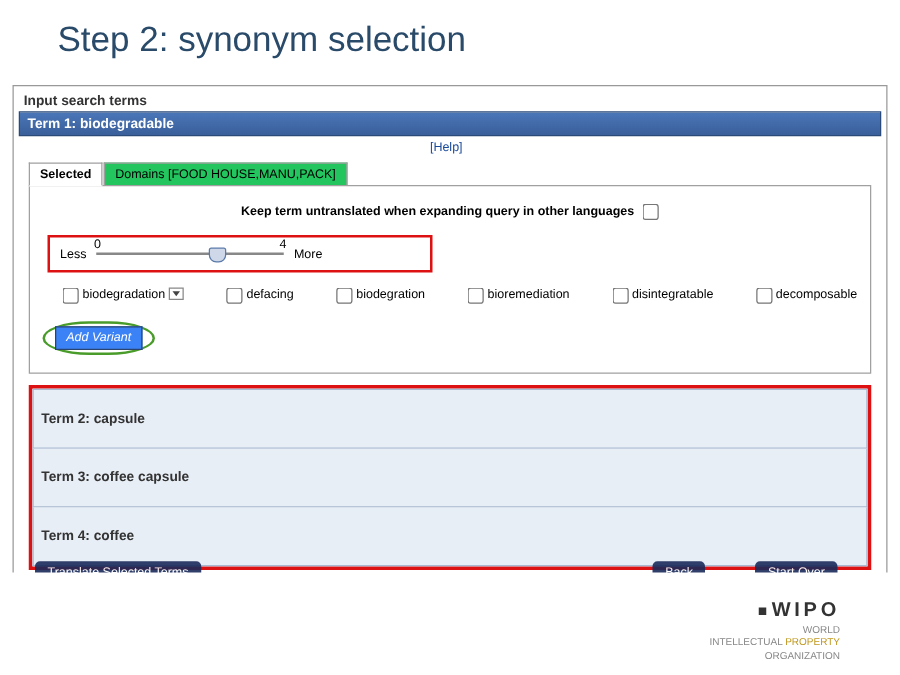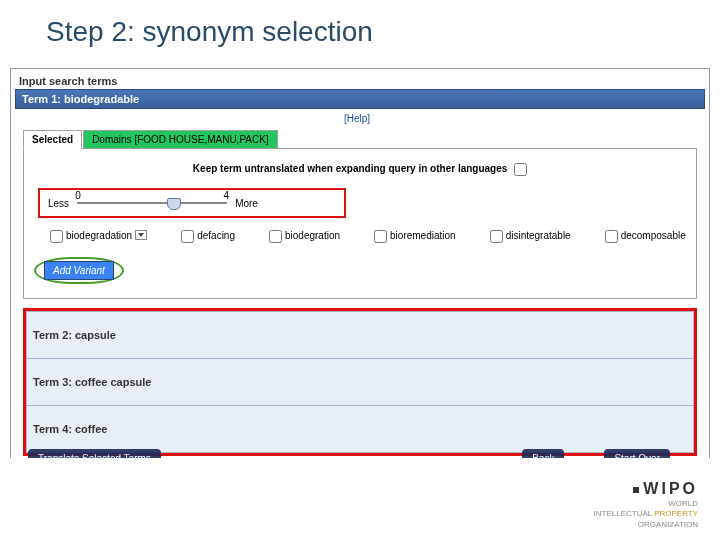--- a/index.html
+++ b/index.html
@@ -30,21 +30,21 @@
   .syn input[type=checkbox]{ }
   .dd { display:inline-block; width:12px; height:10px; border:1px solid #888; position:relative; }
   .dd::after{ content:""; position:absolute; top:2px; left:2px; width:0; height:0; border-left:3px solid transparent; border-right:3px solid transparent; border-top:4px solid #444; }
   .add-variant-wrap { display:inline-block; border: 2px solid #4a9c2a; border-radius: 50%/60%; padding: 2px 8px; }
   .add-variant-btn { display:inline-block; background: #3b82f6; color: #fff; font-size: 10px; padding: 3px 8px; border: 1px solid #2a4470; cursor: pointer; font-style: italic; }
   .terms-block { border: 3px solid #d11; margin: 4px 8px 6px 8px; }
   .action-cover { position:absolute; left:0; right:0; bottom:64px; height:18px; background:#fff; }
   .action-row-pos { position:absolute; bottom:72px; left:10px; right:10px; display:flex; }
   .action-row-pos .spacer{ flex:1; }
   .covered-btn { background:#1a2a5a; color:#fff; font-size:10px; padding:4px 10px; border:none; border-top-left-radius:4px; border-top-right-radius:4px; opacity:0.9; }
-  .footer-area { position:absolute; bottom:10px; right:22px; width:170px; font-size:8px; color:#888; line-height:1.1; }
+  .footer-area { position:absolute; bottom:10px; right:48px; width:170px; font-size:8px; color:#888; line-height:1.1; }
   .wipo-logo { text-align:right; font-family: Arial, sans-serif; font-weight:bold; font-size:16px; letter-spacing:3px; color:#333; }
   .wipo-dot { display:inline-block; width:6px; height:6px; background:#333; margin-right:4px; vertical-align:middle; }
   .footer-text { text-align:right; margin-top:2px; }
   .hl { color:#c09820; }
 </style>
 </head>
 <body>
 
 <div class="slide-title">Step 2: synonym selection</div>
 

